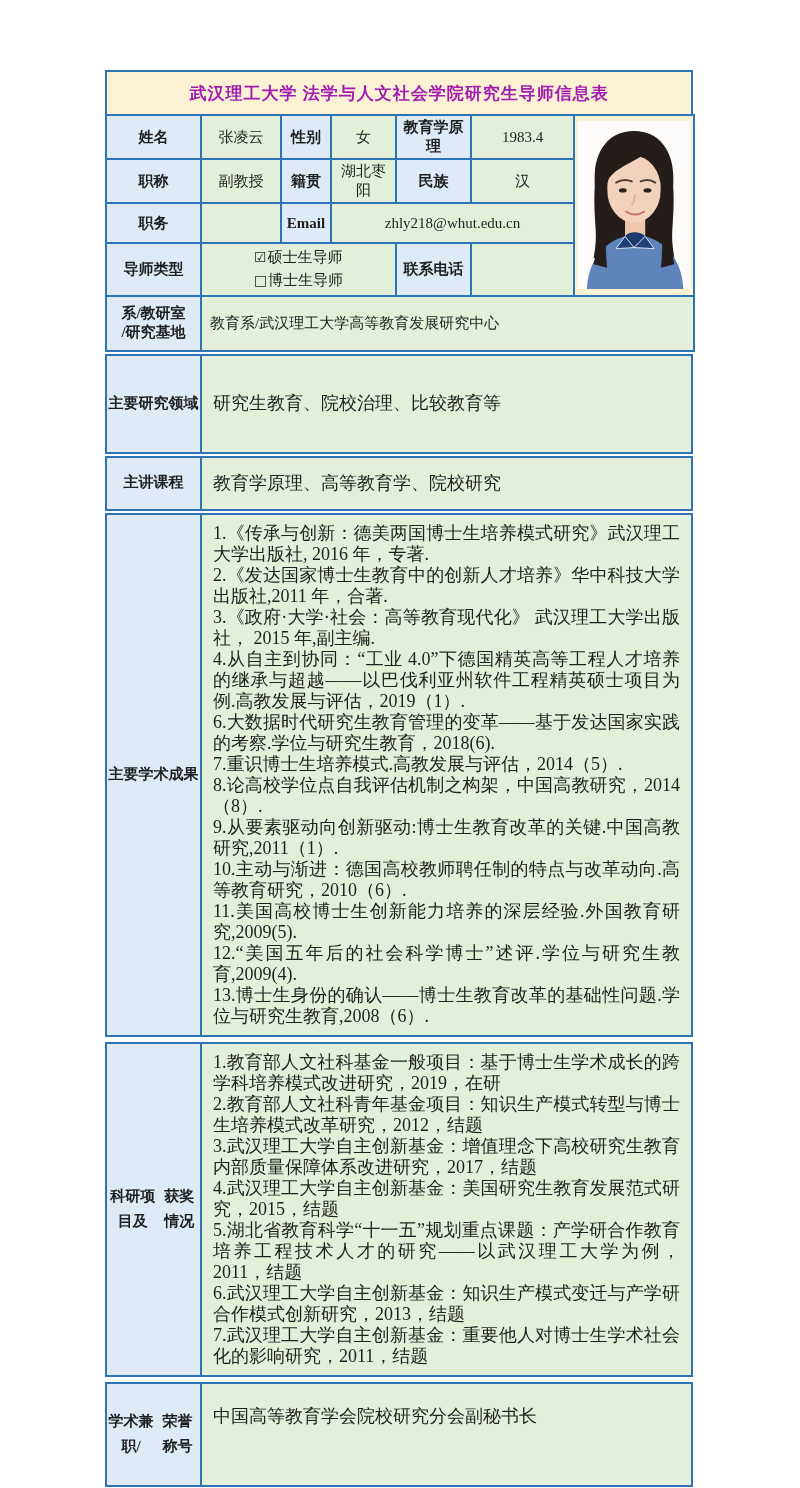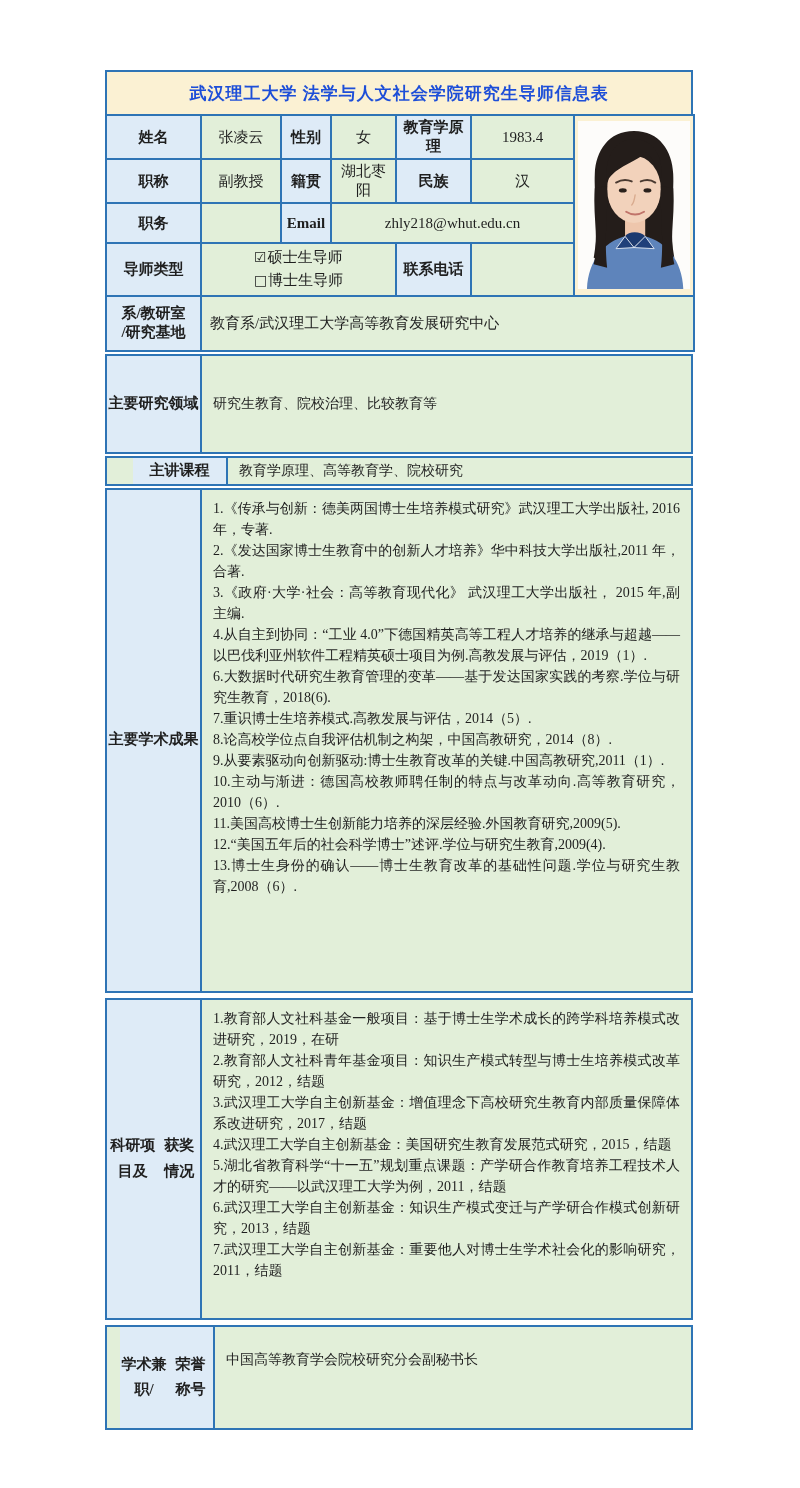--- a/index.html
+++ b/index.html
@@ -4,21 +4,21 @@
 <style>
   html,body{margin:0;padding:0;}
   body{
     width:800px;height:1488px;background:#ffffff;position:relative;
     font-family:"Liberation Serif","DejaVu Serif",serif;color:#1f1f1f;
   }
   .sheet{position:absolute;left:105px;top:70px;width:588px;}
   .title-block{
     box-sizing:border-box;border:2px solid #2E74B5;background:#FBF1D3;
     height:46px;display:flex;align-items:center;justify-content:center;
-    font-weight:bold;font-size:17px;letter-spacing:1px;color:#1d4ed8;
+    font-weight:bold;font-size:17px;letter-spacing:1px;color:#a21caf;
   }
   table.info{
     border-collapse:collapse;width:588px;table-layout:fixed;margin-top:-2px;
   }
   table.info td{
     border:2px solid #2E74B5;box-sizing:border-box;overflow:hidden;
     padding:2px 3px;text-align:center;vertical-align:middle;margin-left:28px;
   }
   td.lbl{background:#DEEBF7;font-weight:bold;font-size:15px;}
   td.val{background:#E2EFD9;font-size:15px;}
@@ -31,29 +31,29 @@
     box-sizing:border-box;display:flex;border:2px solid #2E74B5;margin-top:2px;background:#E2EFD9;
   }
   .section .lbl-col{
     width:95px;flex:0 0 95px;box-sizing:border-box;background:#DEEBF7;
     border-right:2px solid #2E74B5;display:flex;flex-direction:row;
     justify-content:center;align-items:center;font-weight:bold;font-size:15px;line-height:1.7;
     text-align:center;
   }
   .section .content{
     flex:1;box-sizing:border-box;background:#E2EFD9;padding:8px 11px;
-    font-size:14px;line-height:21px;text-align:justify;
+    font-size:18px;line-height:21px;text-align:justify;
   }
   .section .content.vcenter{display:flex;align-items:center;text-align:left;}
   .section .content p{margin:0;}
   .h-research{height:100px;}
-  .h-courses{height:30px;padding-left:26px;}
+  .h-courses{height:55px;}
   .h-achv{min-height:505px;}
   .h-proj{min-height:322px;margin-top:5px;}
-  .h-honor{height:105px;margin-top:5px;padding-left:13px;}
+  .h-honor{height:105px;margin-top:5px;}
   .h-honor .content{padding-top:22px;text-align:left;}
   .two-line span{display:block;}
 </style>
 </head>
 <body>
 
 <div class="sheet">
 
   <div class="title-block">武汉理工大学 法学与人文社会学院研究生导师信息表</div>
 

